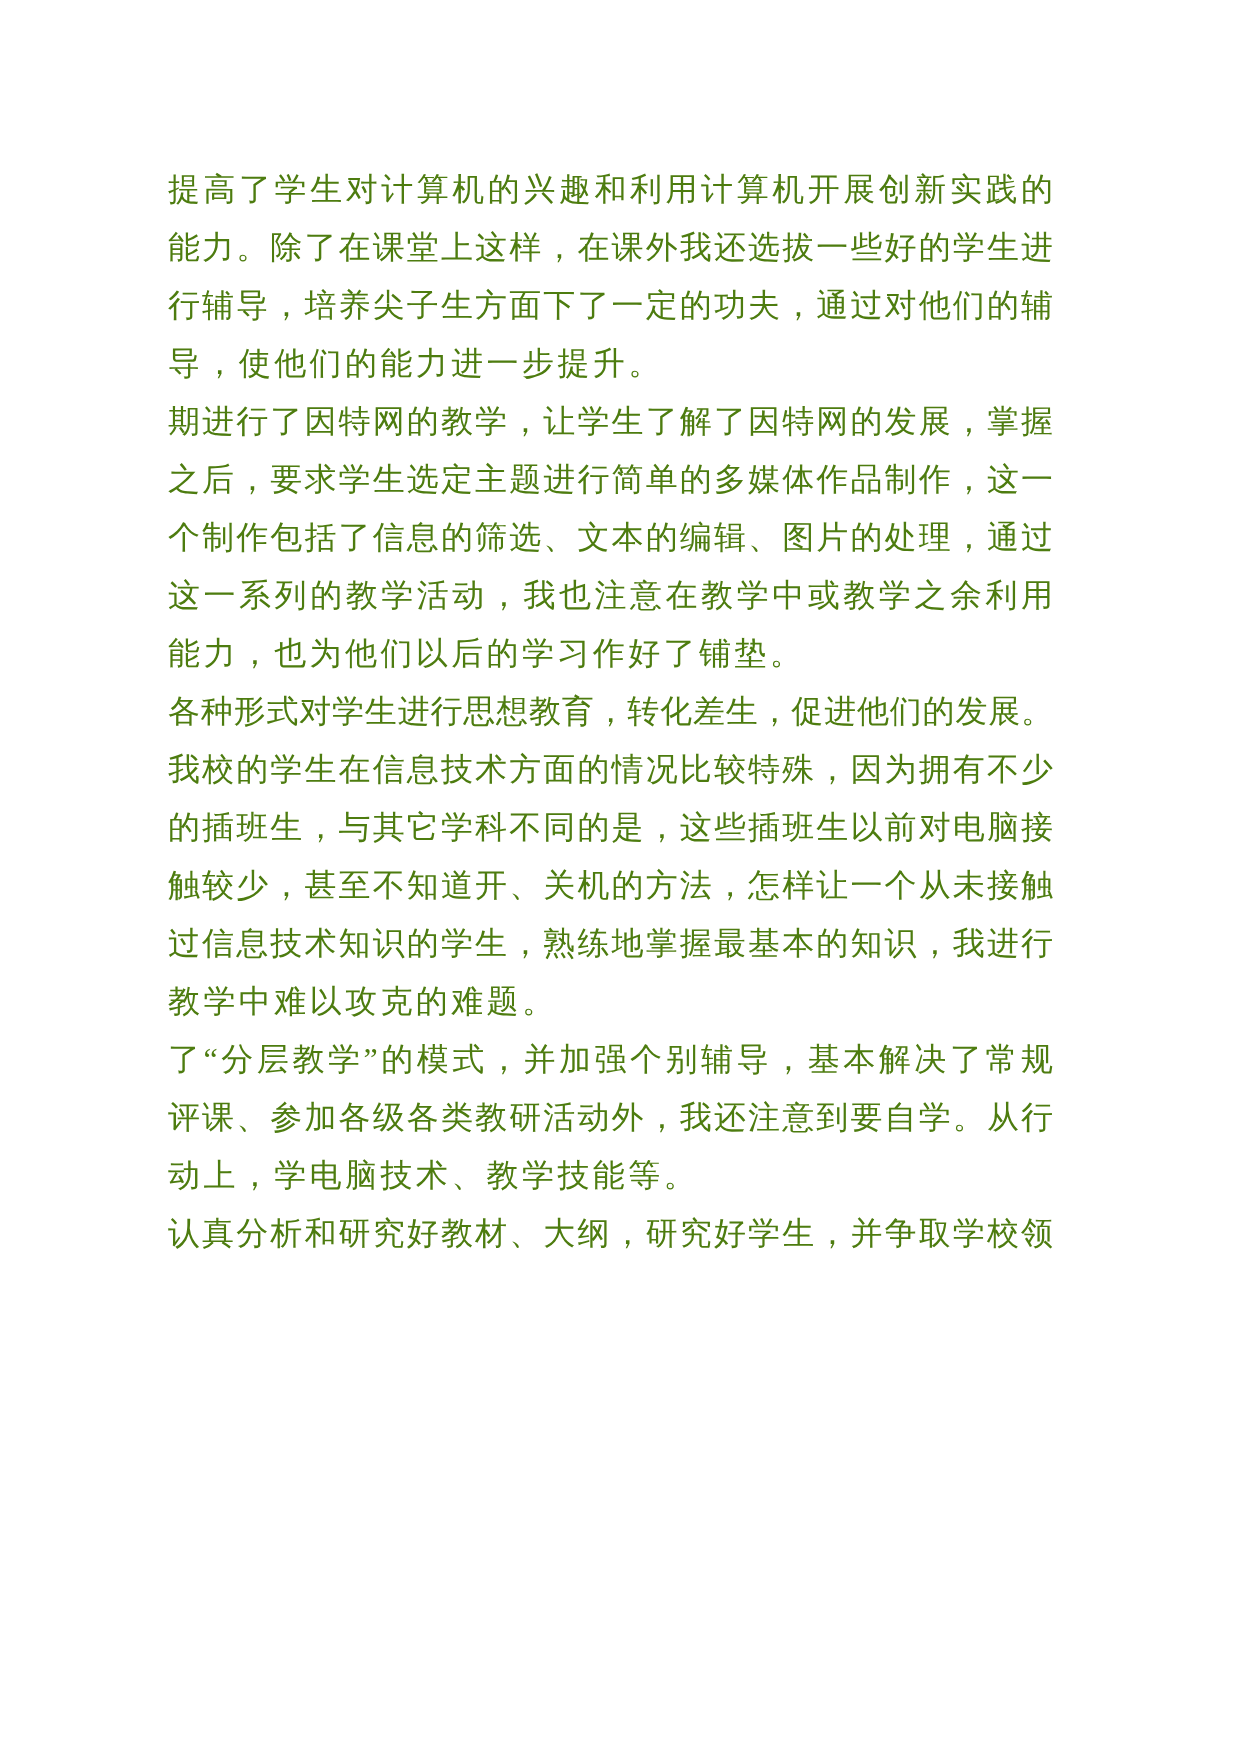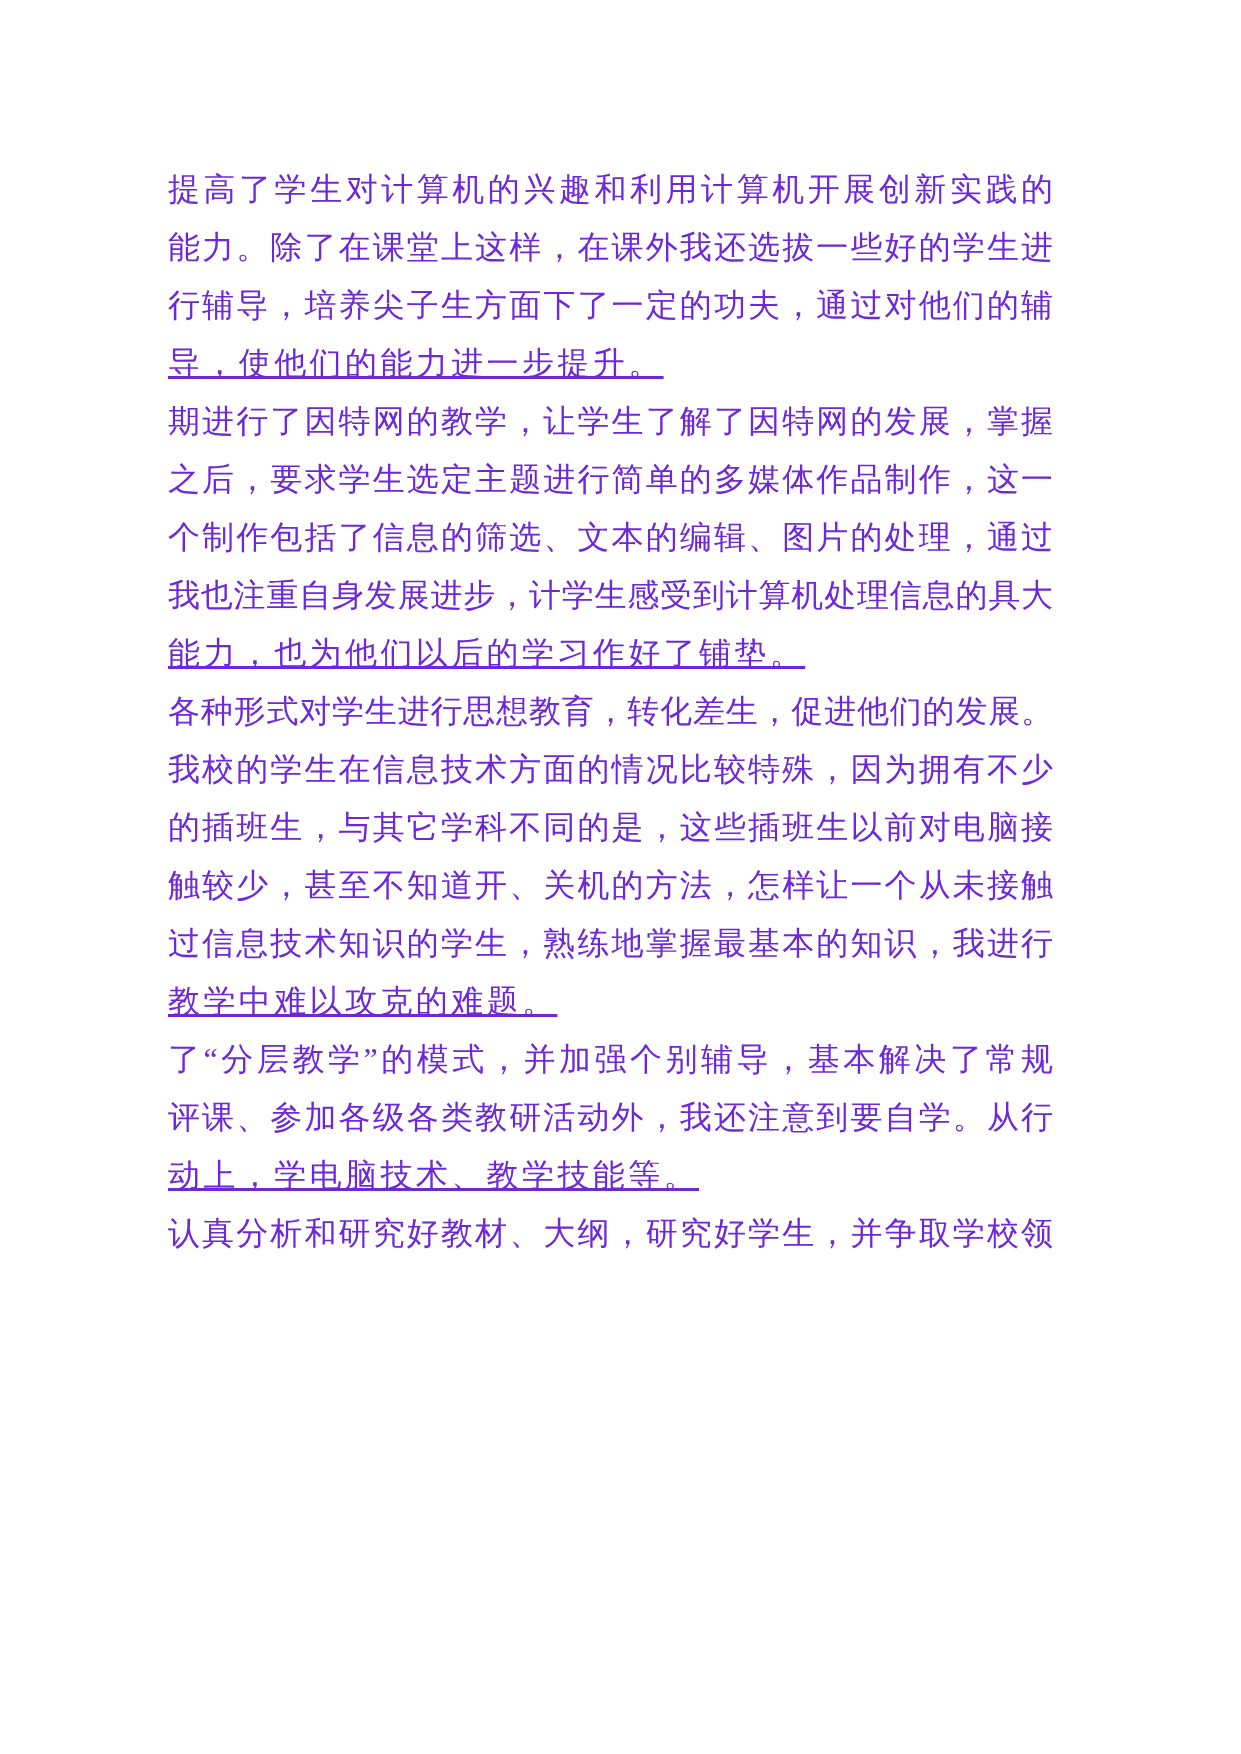--- a/index.html
+++ b/index.html
@@ -22,49 +22,48 @@
   .text-block {
     position: absolute;
     left: 168px;
     top: 160px;
     width: 885px;
   }
   .line {
     font-size: 32px;
     line-height: 58px;
     height: 58px;
-    color: #6d28d9;
+    color: #4d7c0f;
     text-align: justify;
     text-align-last: justify;
     font-weight: 300;
     white-space: normal;
     overflow: hidden;
   }
   .line.indent {
     text-indent: 64px;
   }
   .line.last {
     text-align-last: left;
     letter-spacing: 3.4px;
-    text-decoration: underline;
   }
 </style>
 </head>
 <body>
 
 <div class="page">
   <div class="text-block" id="text-block" style="color: rgb(28, 28, 28);">
       <div class="line">提高了学生对计算机的兴趣和利用计算机开展创新实践的</div>
       <div class="line">能力。除了在课堂上这样，在课外我还选拔一些好的学生进</div>
       <div class="line">行辅导，培养尖子生方面下了一定的功夫，通过对他们的辅</div>
       <div class="line last">导，使他们的能力进一步提升。</div>
       <div class="line">期进行了因特网的教学，让学生了解了因特网的发展，掌握</div>
       <div class="line">之后，要求学生选定主题进行简单的多媒体作品制作，这一</div>
       <div class="line">个制作包括了信息的筛选、文本的编辑、图片的处理，通过</div>
-      <div class="line">我也注重自身发展进步，计学生感受到计算机处理信息的具大</div>
+      <div class="line">这一系列的教学活动，我也注意在教学中或教学之余利用</div>
       <div class="line last">能力，也为他们以后的学习作好了铺垫。</div>
       <div class="line">各种形式对学生进行思想教育，转化差生，促进他们的发展。</div>
       <div class="line">我校的学生在信息技术方面的情况比较特殊，因为拥有不少</div>
       <div class="line">的插班生，与其它学科不同的是，这些插班生以前对电脑接</div>
       <div class="line">触较少，甚至不知道开、关机的方法，怎样让一个从未接触</div>
       <div class="line">过信息技术知识的学生，熟练地掌握最基本的知识，我进行</div>
       <div class="line last">教学中难以攻克的难题。</div>
       <div class="line">了“分层教学”的模式，并加强个别辅导，基本解决了常规</div>
       <div class="line">评课、参加各级各类教研活动外，我还注意到要自学。从行</div>
       <div class="line last">动上，学电脑技术、教学技能等。</div>

